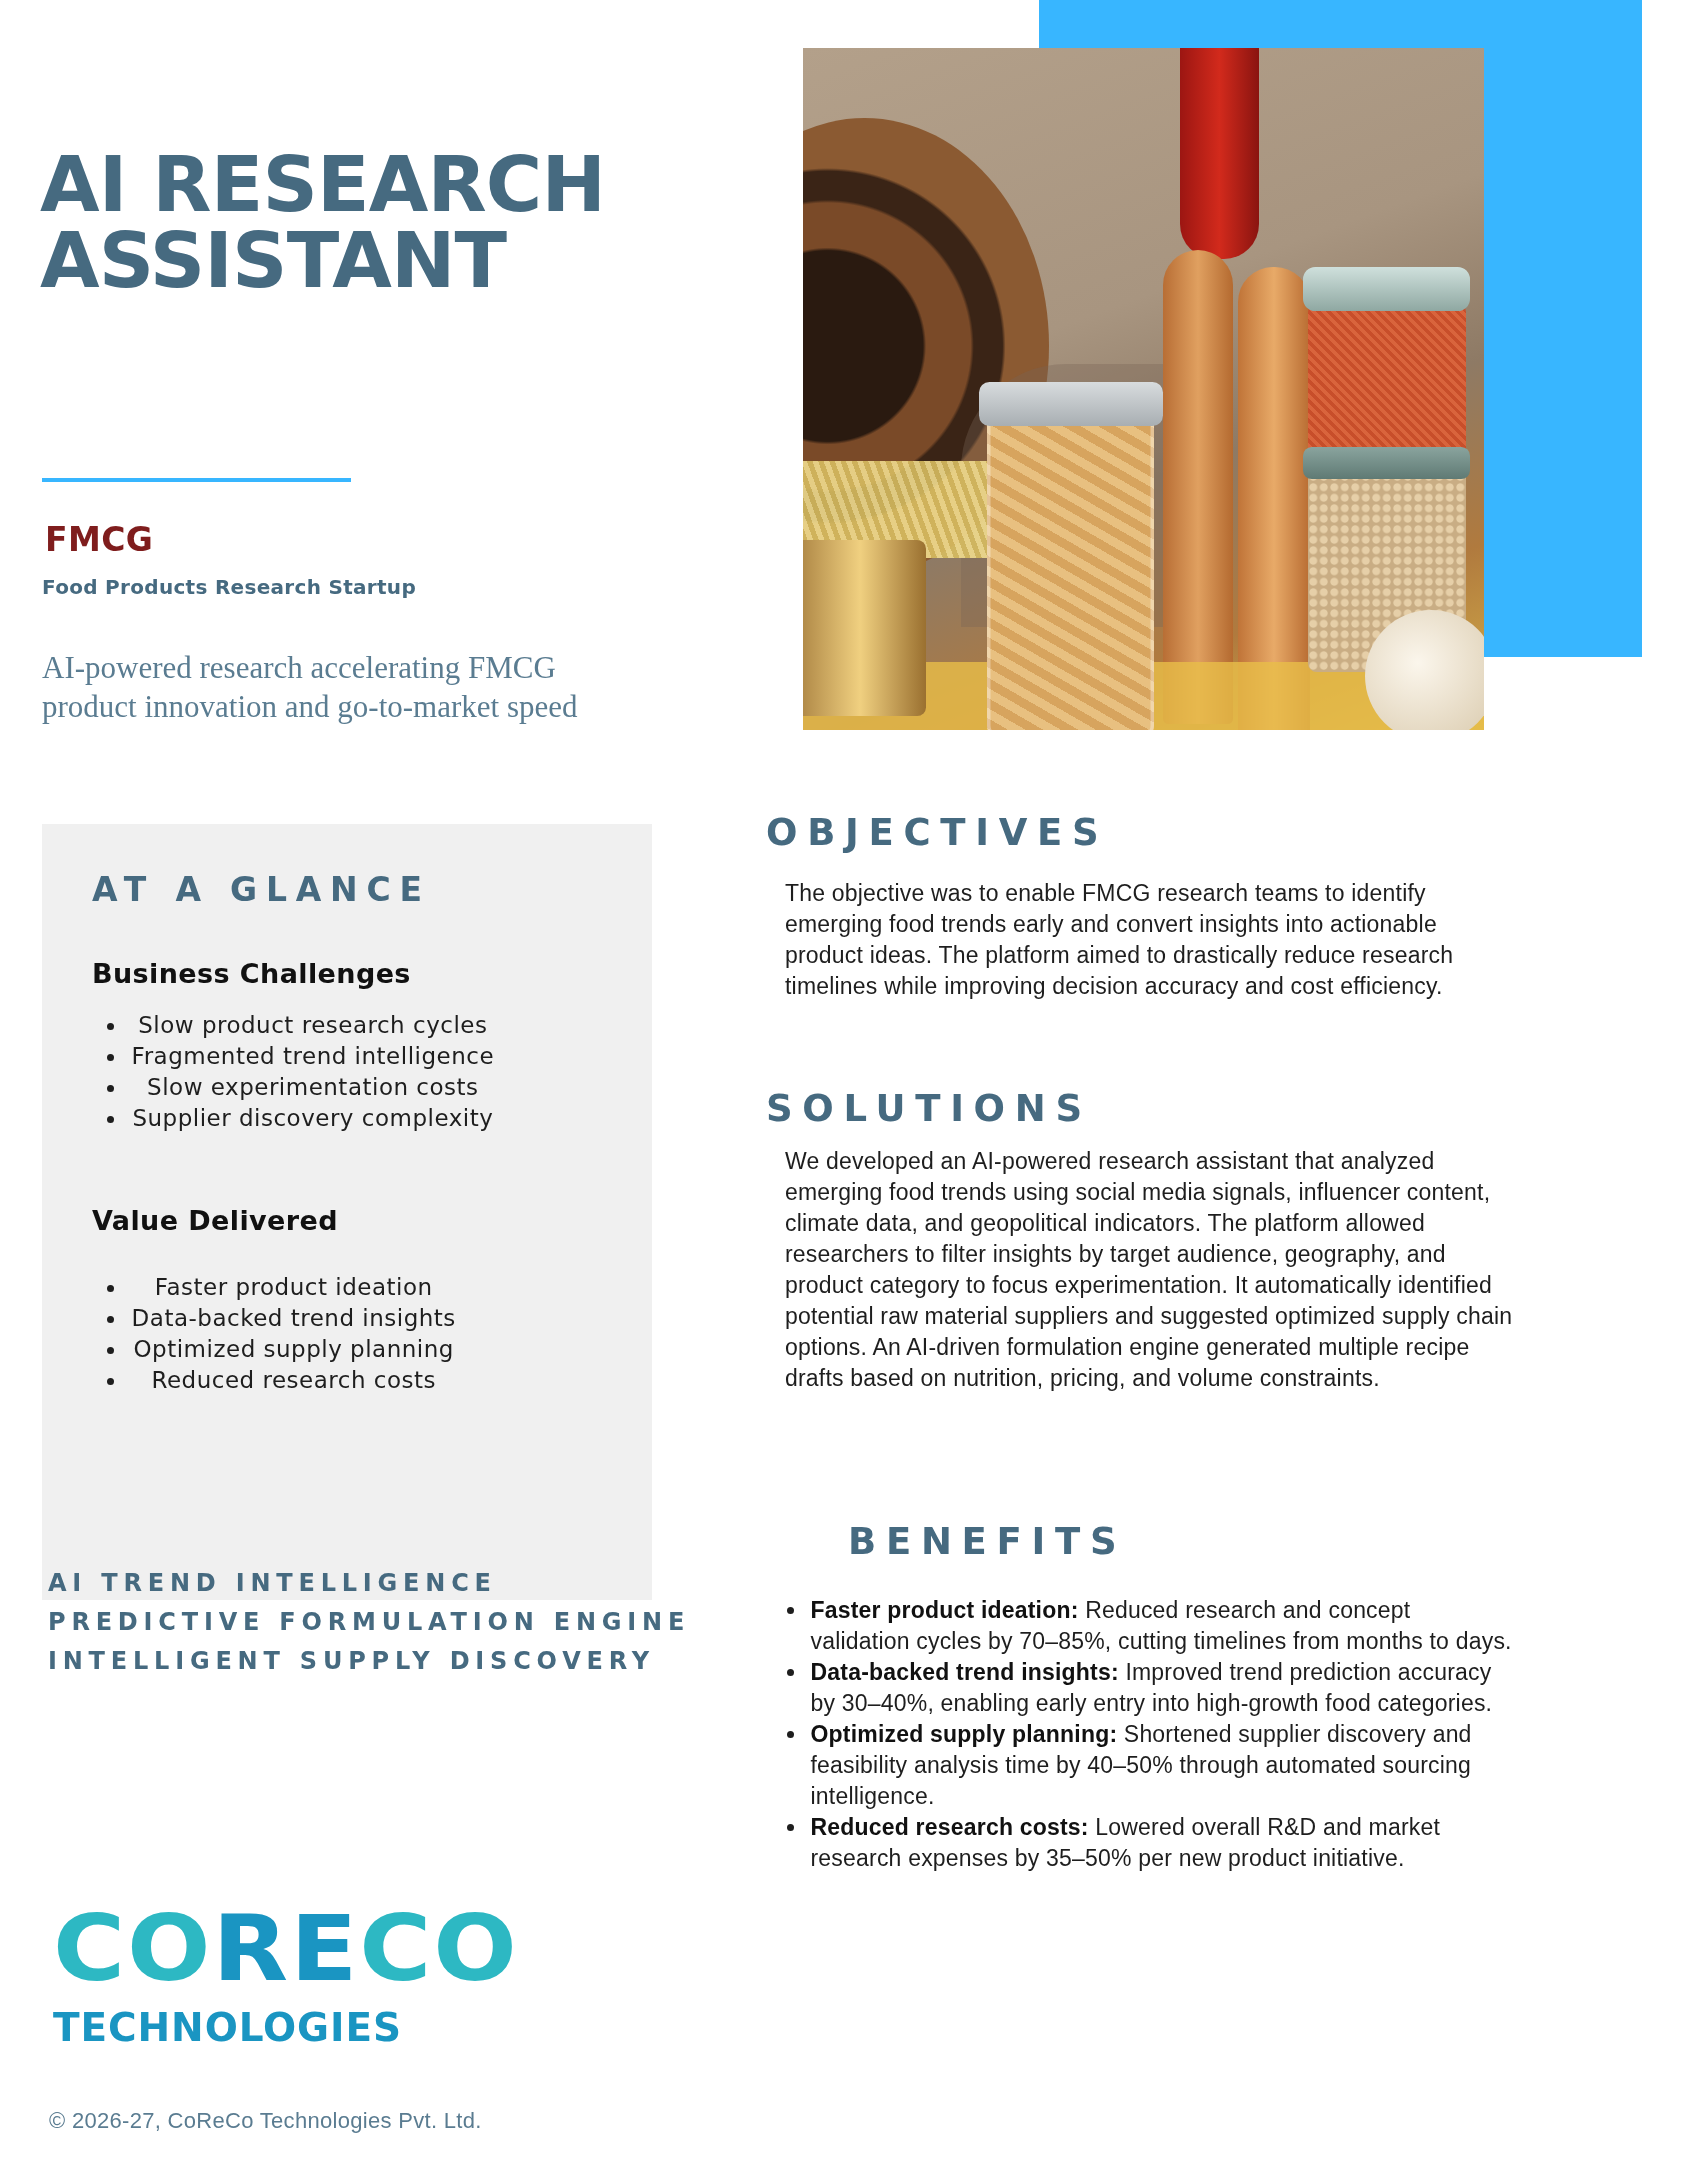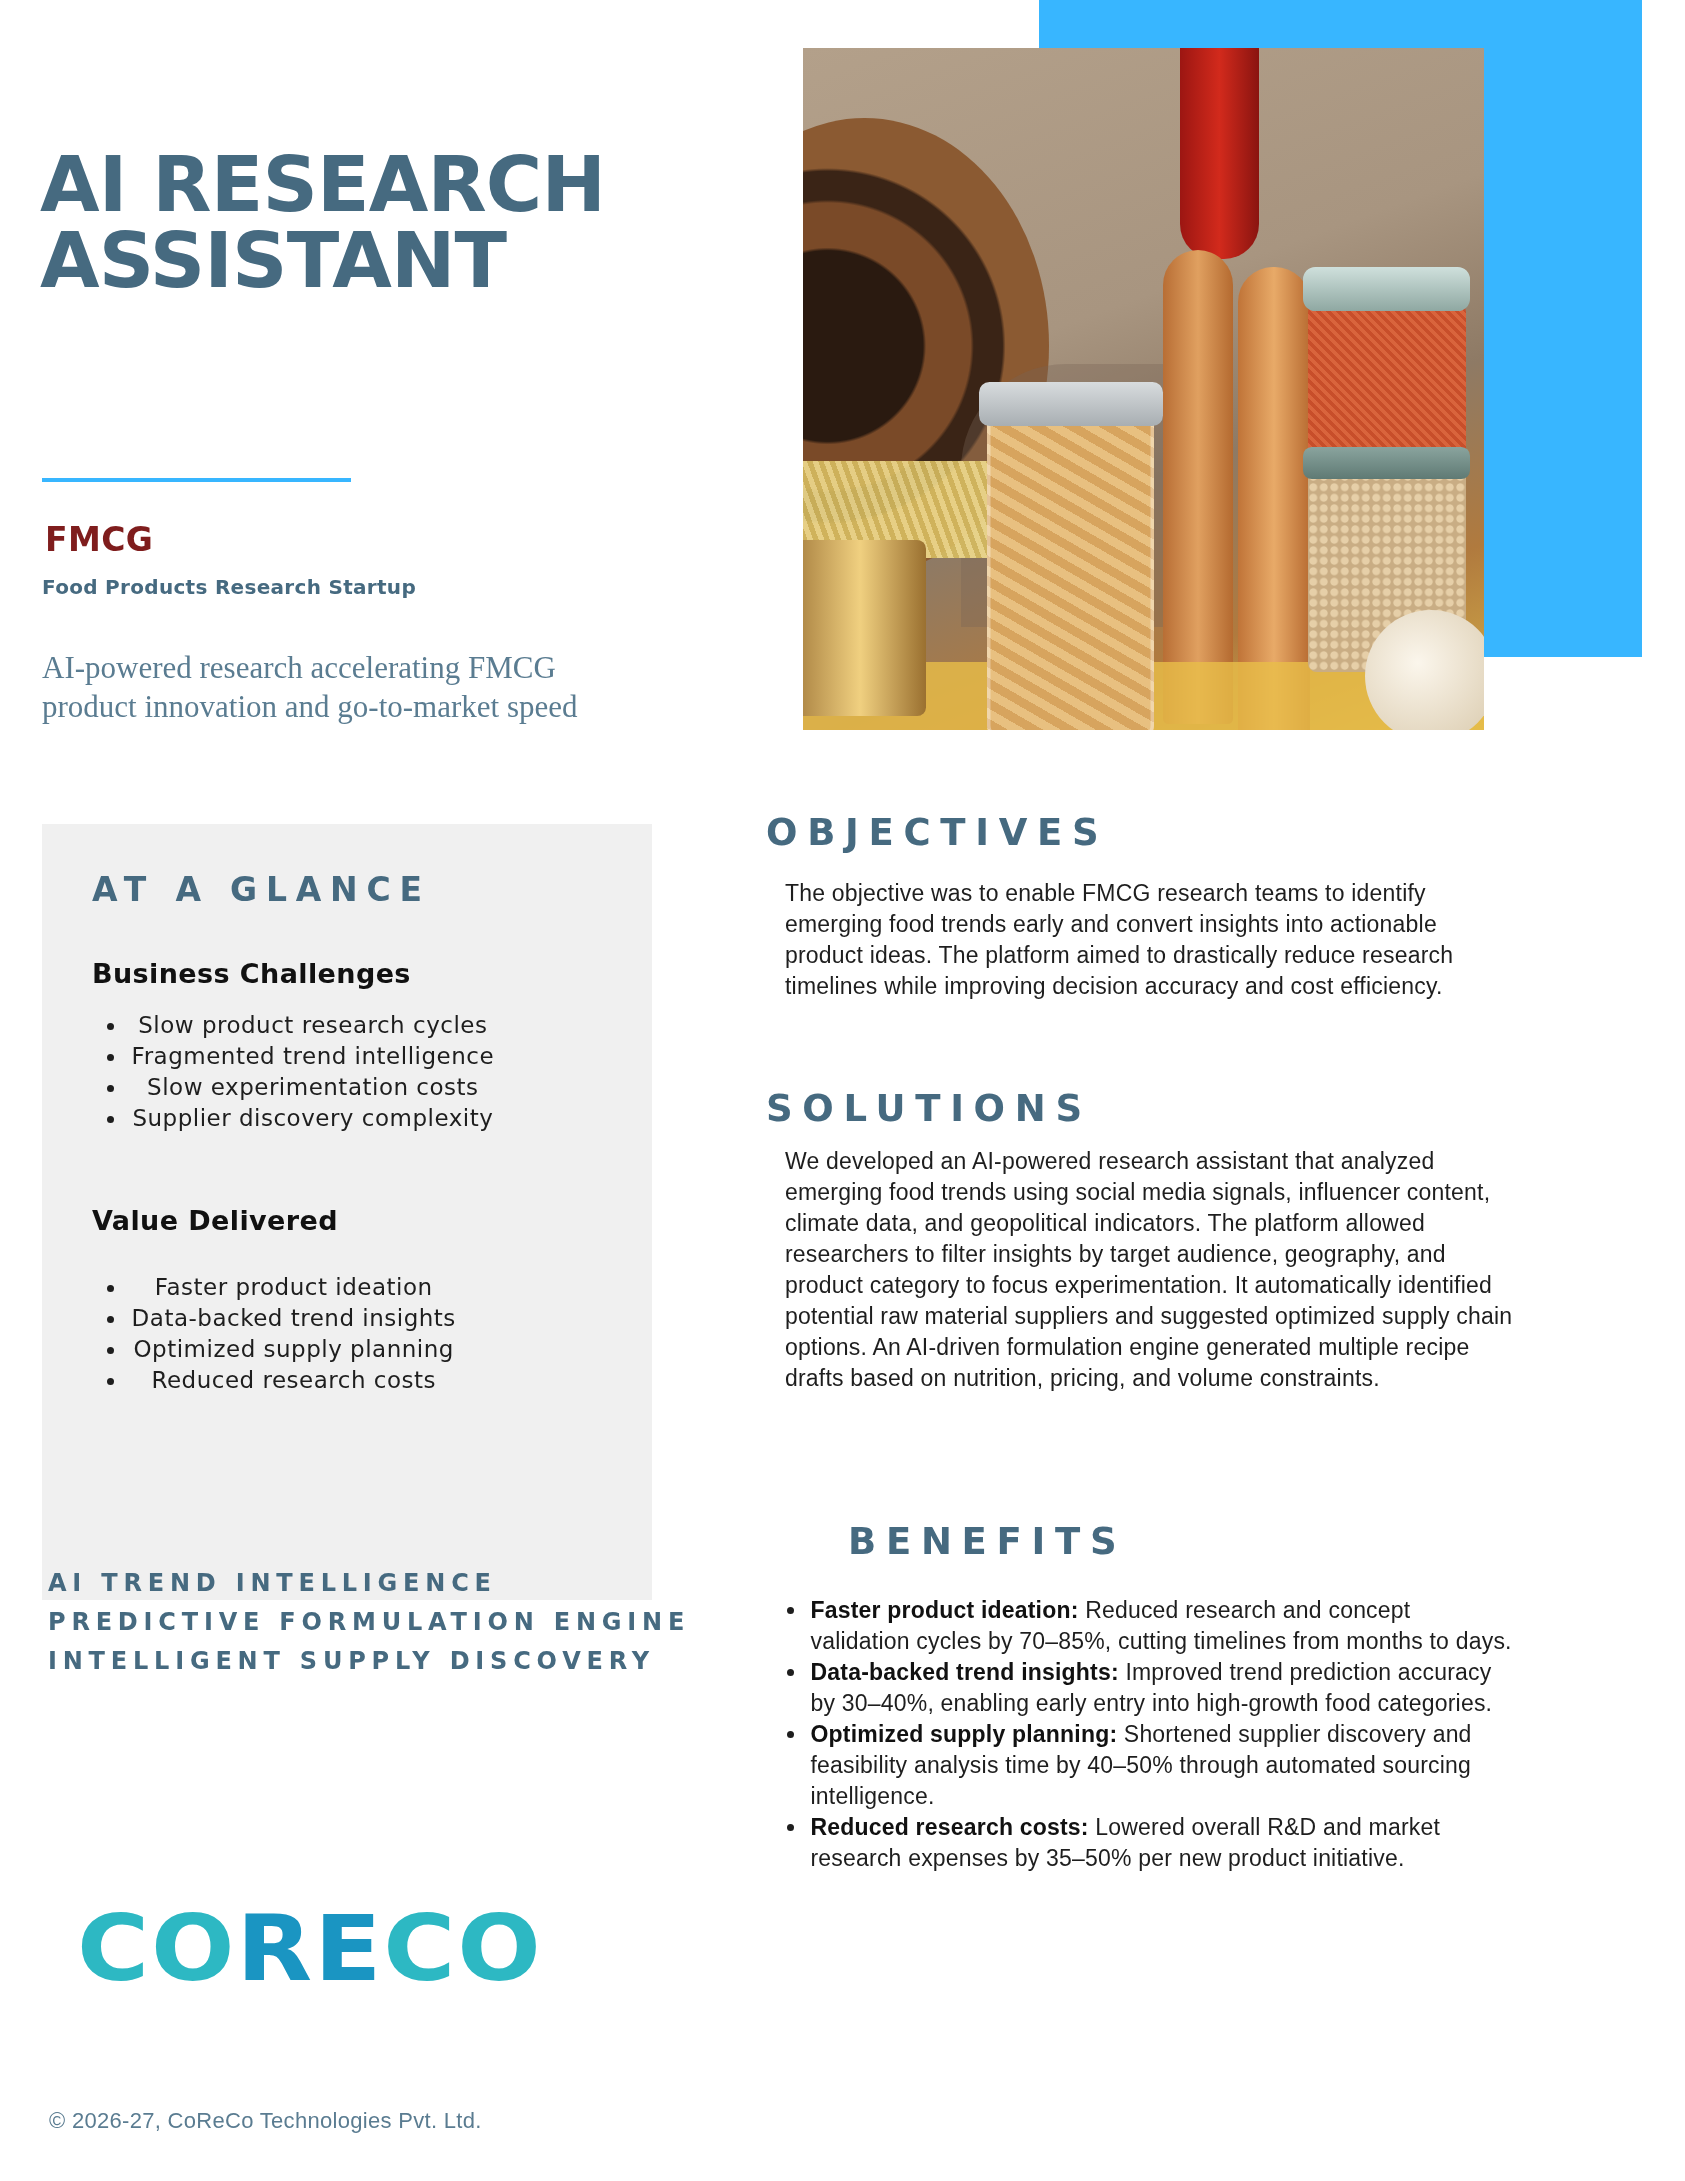--- a/index.html
+++ b/index.html
@@ -66,21 +66,21 @@
 
     
     .capabilities {
       position: absolute; left: 48px; top: 1564px; list-style: none;
       font-family: "DejaVu Sans", sans-serif; font-weight: bold; font-size: 24px; line-height: 39px;
       letter-spacing: 5.8px; color: #466a80; text-transform: uppercase;
     }
     .capabilities li { white-space: nowrap; }
 
     
-    .logo { position: absolute; left: 53px; top: 1905px; margin-left: 24px; }
+    .logo { position: absolute; left: 53px; top: 1905px; }
     .logo-main {
       display: block; font-family: "DejaVu Sans", sans-serif; font-weight: bold;
       font-size: 91px; line-height: 88px; letter-spacing: 1.8px;
       transform: scaleX(1.08); transform-origin: left center;
     }
     .logo-main .teal { color: #2db8c3; }
     .logo-main .blue { color: #1a95c2; }
     .logo-sub {
       display: block; margin-top: 12.3px;
       font-family: "DejaVu Sans", sans-serif; font-weight: bold; font-size: 39px;
@@ -184,20 +184,21 @@
 </section>
 
 <ul class="capabilities">
   <li>AI TREND INTELLIGENCE</li>
   <li>PREDICTIVE FORMULATION ENGINE</li>
   <li>INTELLIGENT SUPPLY DISCOVERY</li>
 </ul>
 
 <div class="logo">
   <span class="logo-main"><span class="teal">CO</span><span class="blue">RE</span><span class="teal">CO</span></span>
+  <span class="logo-sub">TECHNOLOGIES</span>
 </div>
 
 <div class="copyright">© 2026-27, CoReCo Technologies Pvt. Ltd.</div>
 
 <div class="blue-block"></div>
 
 <div class="photo" title="Glass jars of farfalle pasta, red lentils and chickpeas beside wooden pepper mills, dried chillies, garlic and a woven basket">
   <div class="shape basket"></div>
   <div class="shape wall-shadow"></div>
   <div class="shape chili"></div>

